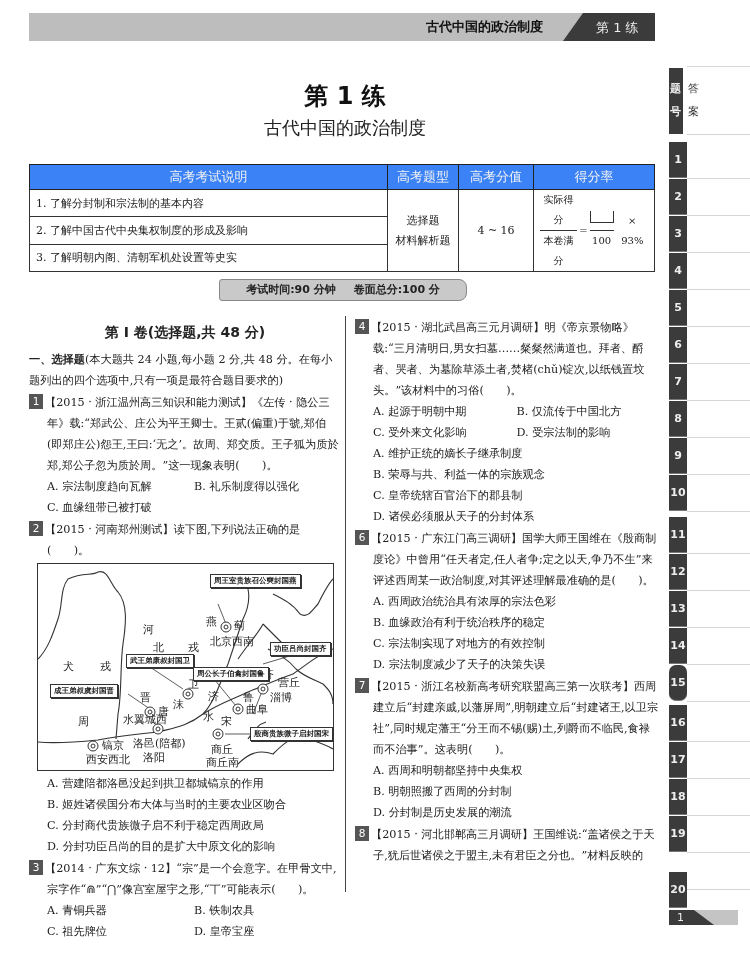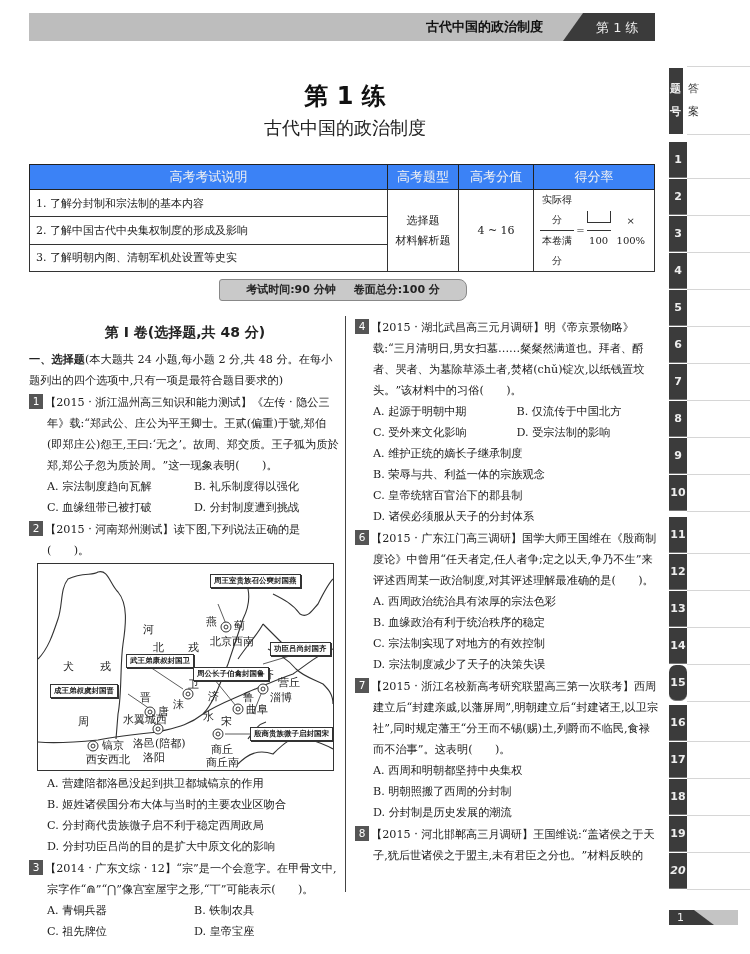--- a/index.html
+++ b/index.html
@@ -87,21 +87,21 @@
       <span class="frac">
         <span class="fr">
               <span class="n">实际得分</span>
               <span>本卷满分</span>
             </span>
         <span style="margin:0 2px">=</span>
         <span class="fr">
               <span class="n"><span class="box"></span></span>
               <span>100</span>
             </span>
-        <span style="margin-left:3px">× 100%</span>
+        <span style="margin-left:3px">× 93%</span>
       </span>
     </td>
   </tr>
   <tr>
         <td>2. 了解中国古代中央集权制度的形成及影响</td>
       </tr>
   <tr>
         <td>3. 了解明朝内阁、清朝军机处设置等史实</td>
       </tr>
 </tbody>
@@ -117,21 +117,20 @@
   <div class="sec-title">第 I 卷(选择题,共 48 分)</div>
   <div class="intro"><b>一、选择题</b><span>(本大题共 24 小题,每小题 2 分,共 48 分。在每小题列出的四个选项中,只有一项是最符合题目要求的)</span></div>
 
   <div class="q qbody">
     <span class="qfirst"><span class="qnum">1</span></span><span>【2015 · 浙江温州高三知识和能力测试】《左传 · 隐公三年》载:“郑武公、庄公为平王卿士。王贰(偏重)于虢,郑伯(即郑庄公)怨王,王曰:‘无之’。故周、郑交质。王子狐为质於郑,郑公子忽为质於周。”这一现象表明(　　)。</span>
   </div>
   <div class="opts2">
     <span>A. 宗法制度趋向瓦解</span>
     <span>B. 礼乐制度得以强化</span>
     <span>C. 血缘纽带已被打破</span>
-    <span>D. 分封制度遭到挑战</span>
   </div>
 
   <div class="q qbody">
     <span class="qfirst"><span class="qnum">2</span></span><span>【2015 · 河南郑州测试】读下图,下列说法正确的是(　　)。</span>
   </div>
 
   <div class="map">
     <svg width="295" height="206" viewBox="0 0 295 206">
       <g fill="none" stroke="#333" stroke-width="1.1">
         <path d="M0,95 C10,85 15,70 20,55 C25,40 22,25 30,15 C45,8 55,12 60,8 C70,5 72,20 80,28 C90,40 88,60 85,80 C82,100 84,130 80,150 L78,175"></path>
@@ -300,20 +299,20 @@
     <div class="abs num" style="top: 665px; border-radius: 7px;">15</div>
     <div class="abs" style="left: 687px; width: 63px; height: 36px; top: 665px; border-bottom: 1px solid rgb(214, 214, 214);"></div>
     <div class="abs num" style="top: 705px;">16</div>
     <div class="abs" style="left: 687px; width: 63px; height: 36px; top: 705px; border-bottom: 1px solid rgb(214, 214, 214);"></div>
     <div class="abs num" style="top: 742px;">17</div>
     <div class="abs" style="left: 687px; width: 63px; height: 36px; top: 742px; border-bottom: 1px solid rgb(214, 214, 214);"></div>
     <div class="abs num" style="top: 779px;">18</div>
     <div class="abs" style="left: 687px; width: 63px; height: 36px; top: 779px; border-bottom: 1px solid rgb(214, 214, 214);"></div>
     <div class="abs num" style="top: 816px;">19</div>
     <div class="abs" style="left: 687px; width: 63px; height: 36px; top: 816px; border-bottom: 1px solid rgb(214, 214, 214);"></div>
-    <div class="abs num" style="top: 853px; font-style: italic;">20</div>
+    <div class="abs num" style="top: 872px;">20</div>
     <div class="abs" style="left: 687px; width: 63px; height: 36px; top: 853px; border-bottom: 1px solid rgb(214, 214, 214);"></div>
   </div>
 
 <div class="abs pg">
   <div class="d"></div>
   <span>1</span>
 </div>
 
 </body></html>

